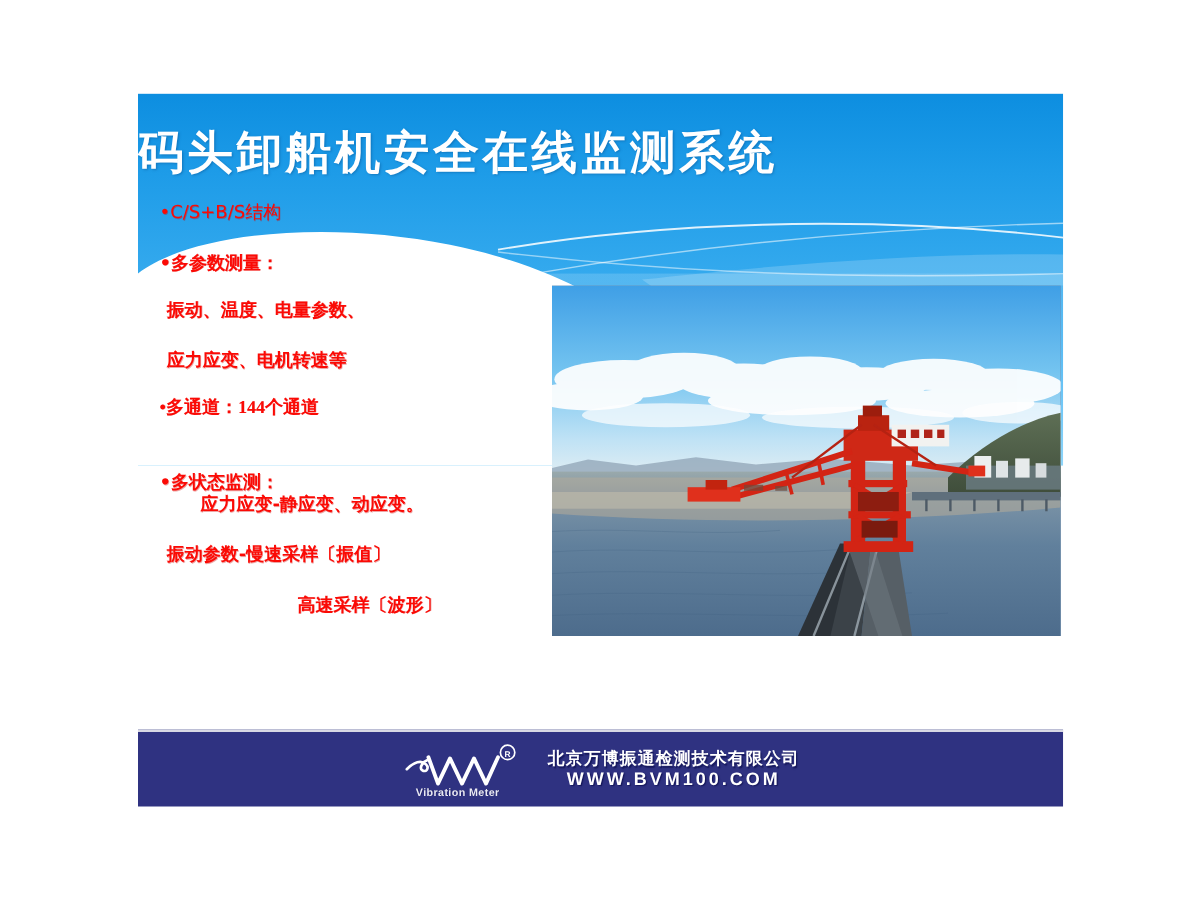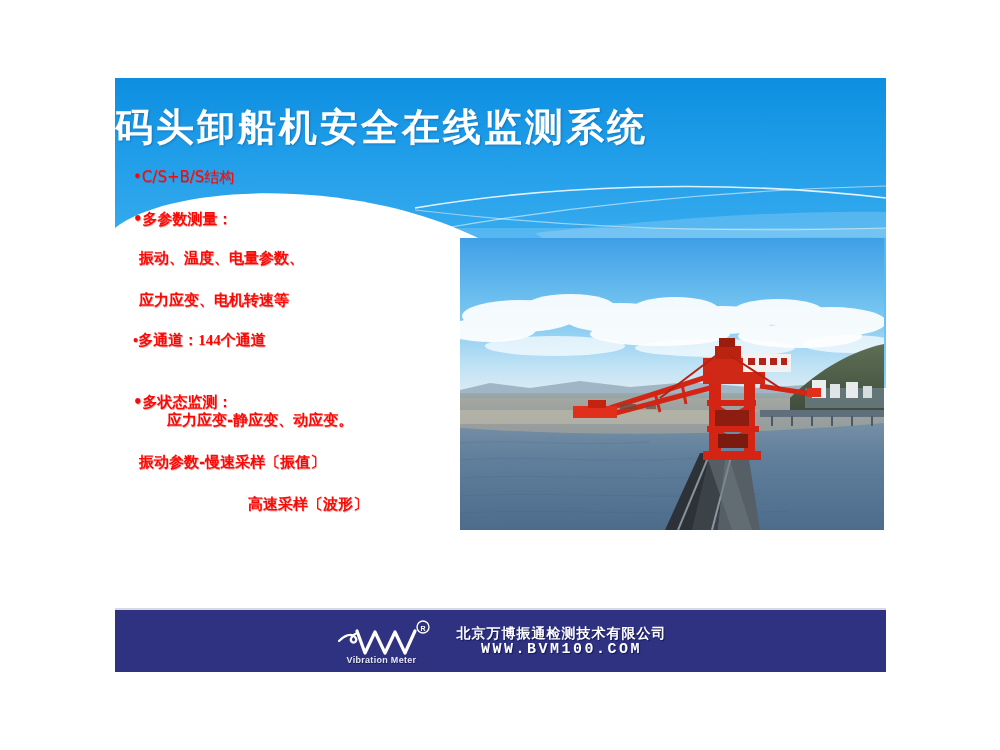--- a/index.html
+++ b/index.html
@@ -178,21 +178,21 @@
     text-shadow: 1px 1px 1px #15175a;
     white-space: nowrap;
   }
   .website {
     font-size: 15px;
     font-weight: bold;
     color: #ffffff;
     letter-spacing: 2.5px;
     text-align: center;
     margin-top: 1px;
-    font-family: Liberation Mono, monospace;
+    font-family: Liberation Sans, sans-serif;
     text-shadow: 1px 1px 1px #15175a;
     white-space: nowrap;
   }
 </style>
 </head>
 <body>
 
 <div class="slide">
 
   <div class="blue-band"></div>

